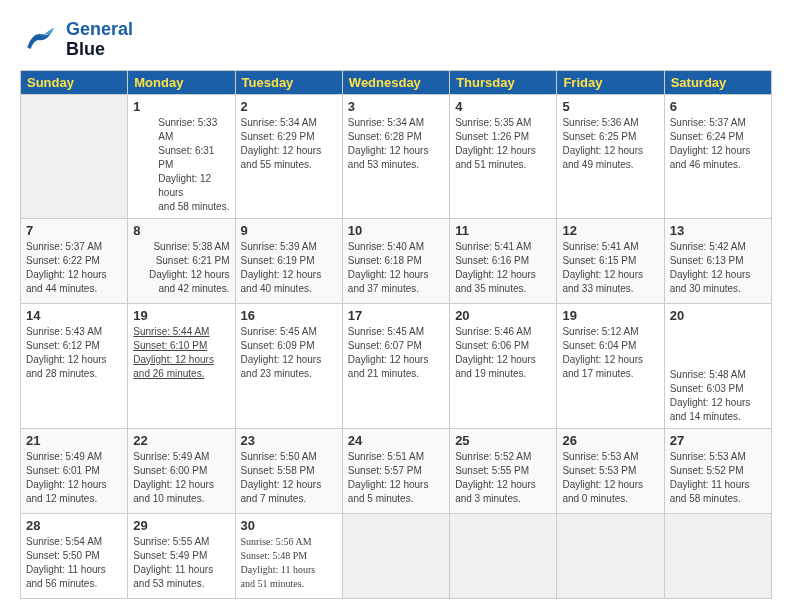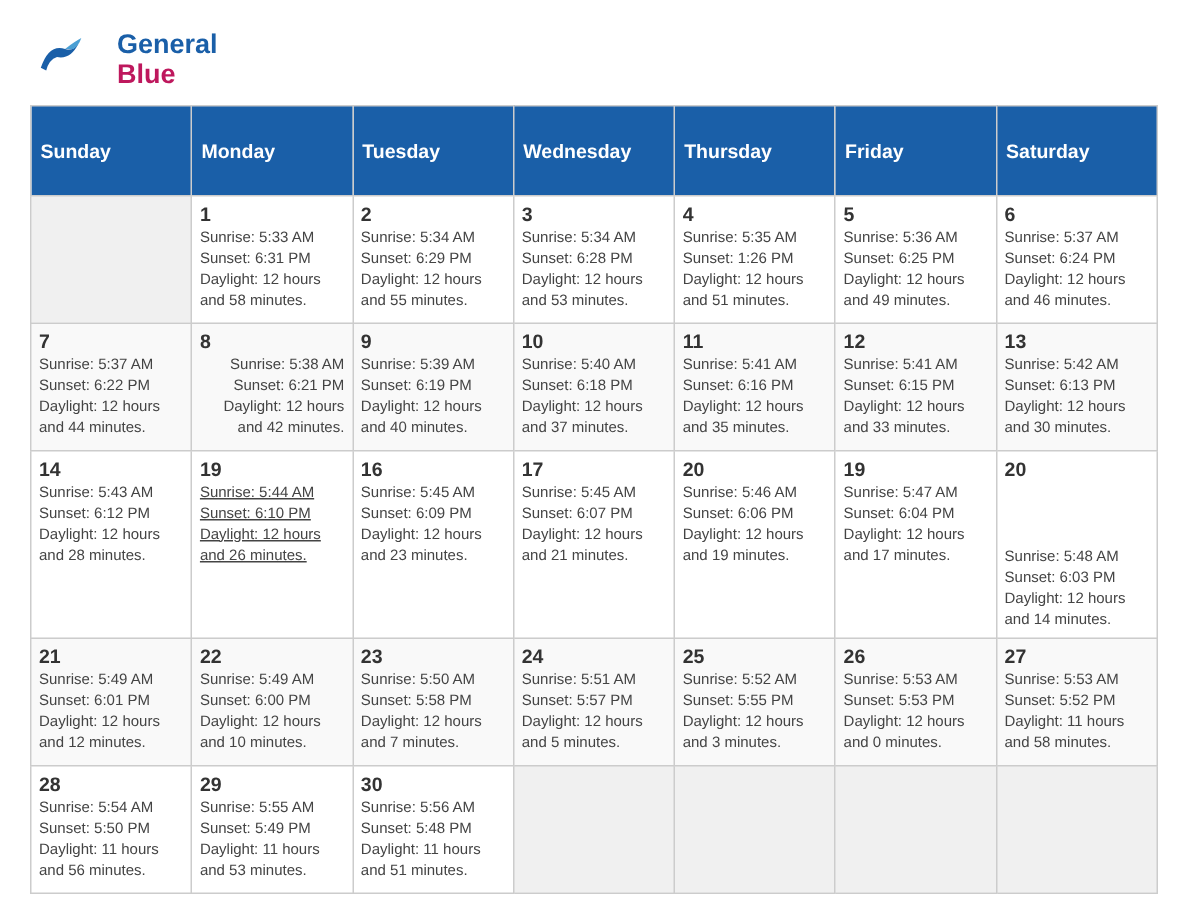--- a/index.html
+++ b/index.html
@@ -11,21 +11,22 @@
       padding: 20px;
     }
     .header {
       display: flex;
       justify-content: space-between;
       align-items: flex-start;
       margin-bottom: 10px;
     }
     .logo {
       display: flex;
-      gap: 22px;
+      align-items: center;
+      gap: 10px;
     }
     .logo-text {
       font-size: 18px;
       font-weight: bold;
       color: #333;
       line-height: 1.1;
     }
     .logo-text span {
       color: #1a5fa8;
     }
@@ -45,25 +46,25 @@
       font-size: 15px;
       color: #555;
     }
     table {
       width: 100%;
       border-collapse: collapse;
       table-layout: fixed;
     }
     thead tr th {
       background-color: #1a5fa8;
-      color: #ffffff;
+      color: #fde047;
       font-size: 13px;
       font-weight: bold;
       text-align: left;
-      padding: 22px 6px;
+      padding: 4px 6px;
       border: 1px solid #ccc;
     }
     tbody tr td {
       border: 1px solid #ccc;
       vertical-align: top;
       padding: 4px 5px;
       font-size: 10.5px;
       color: #333;
       height: 85px;
     }
@@ -89,21 +90,21 @@
 <body>
 
 <div class="header">
   <div class="logo">
     <svg class="logo-bird" viewBox="0 0 40 40" xmlns="http://www.w3.org/2000/svg">
       <path d="M8 28 Q14 10 26 14 Q32 16 36 10 Q30 22 20 20 Q14 22 12 30 Z" fill="#1a5fa8"></path>
       <path d="M26 14 Q34 8 38 6 Q36 12 32 14 Z" fill="#4a9fd4"></path>
     </svg>
     <div class="logo-text">
       <div><span>General</span></div>
-      <div style="color:#be185d;">Blue</div>
+      <div style="color:#0f172a;">Blue</div>
     </div>
   </div>
   <div class="title-block">
     <div class="month-title"></div>
     <div class="subtitle"></div>
   </div>
 </div>
 
 <table>
   <thead>
@@ -115,21 +116,21 @@
         <th>Thursday</th>
         <th>Friday</th>
         <th>Saturday</th>
       </tr>
   </thead>
   <tbody id="calendar-body">
   <tr>
         <td class="empty"></td>
         <td>
           <div class="day-num">1</div>
-          <div class="day-info" style="white-space: pre-line;">Sunrise: 5:33 AM
+          <div class="day-info" style="white-space: pre-line; margin-left: 25px;">Sunrise: 5:33 AM
 Sunset: 6:31 PM
 Daylight: 12 hours
 and 58 minutes.</div>
         </td>
         <td>
           <div class="day-num">2</div>
           <div class="day-info" style="white-space: pre-line;">Sunrise: 5:34 AM
 Sunset: 6:29 PM
 Daylight: 12 hours
 and 55 minutes.</div>
@@ -245,21 +246,21 @@
         </td>
         <td>
           <div class="day-num">20</div>
           <div class="day-info" style="white-space: pre-line;">Sunrise: 5:46 AM
 Sunset: 6:06 PM
 Daylight: 12 hours
 and 19 minutes.</div>
         </td>
         <td>
           <div class="day-num">19</div>
-          <div class="day-info" style="white-space: pre-line;">Sunrise: 5:47 AM
+          <div class="day-info" style="white-space: pre-line;">Sunrise: 5:12 AM
 Sunset: 6:04 PM
 Daylight: 12 hours
 and 17 minutes.</div>
         </td>
         <td>
           <div class="day-num">20</div>
           <div class="day-info" style="white-space: pre-line; margin-top: 45px;">Sunrise: 5:48 AM
 Sunset: 6:03 PM
 Daylight: 12 hours
 and 14 minutes.</div>
@@ -326,21 +327,21 @@
         </td>
         <td>
           <div class="day-num">29</div>
           <div class="day-info" style="white-space: pre-line;">Sunrise: 5:55 AM
 Sunset: 5:49 PM
 Daylight: 11 hours
 and 53 minutes.</div>
         </td>
         <td>
           <div class="day-num">30</div>
-          <div class="day-info" style="white-space: pre-line;">Sunrise: 5:56 AM
+          <div class="day-info" style="white-space: pre-line; font-family: Liberation Serif, serif;">Sunrise: 5:56 AM
 Sunset: 5:48 PM
 Daylight: 11 hours
 and 51 minutes.</div>
         </td>
         <td class="empty"></td>
         <td class="empty"></td>
         <td class="empty"></td>
         <td class="empty"></td>
       </tr>
     </tbody>

